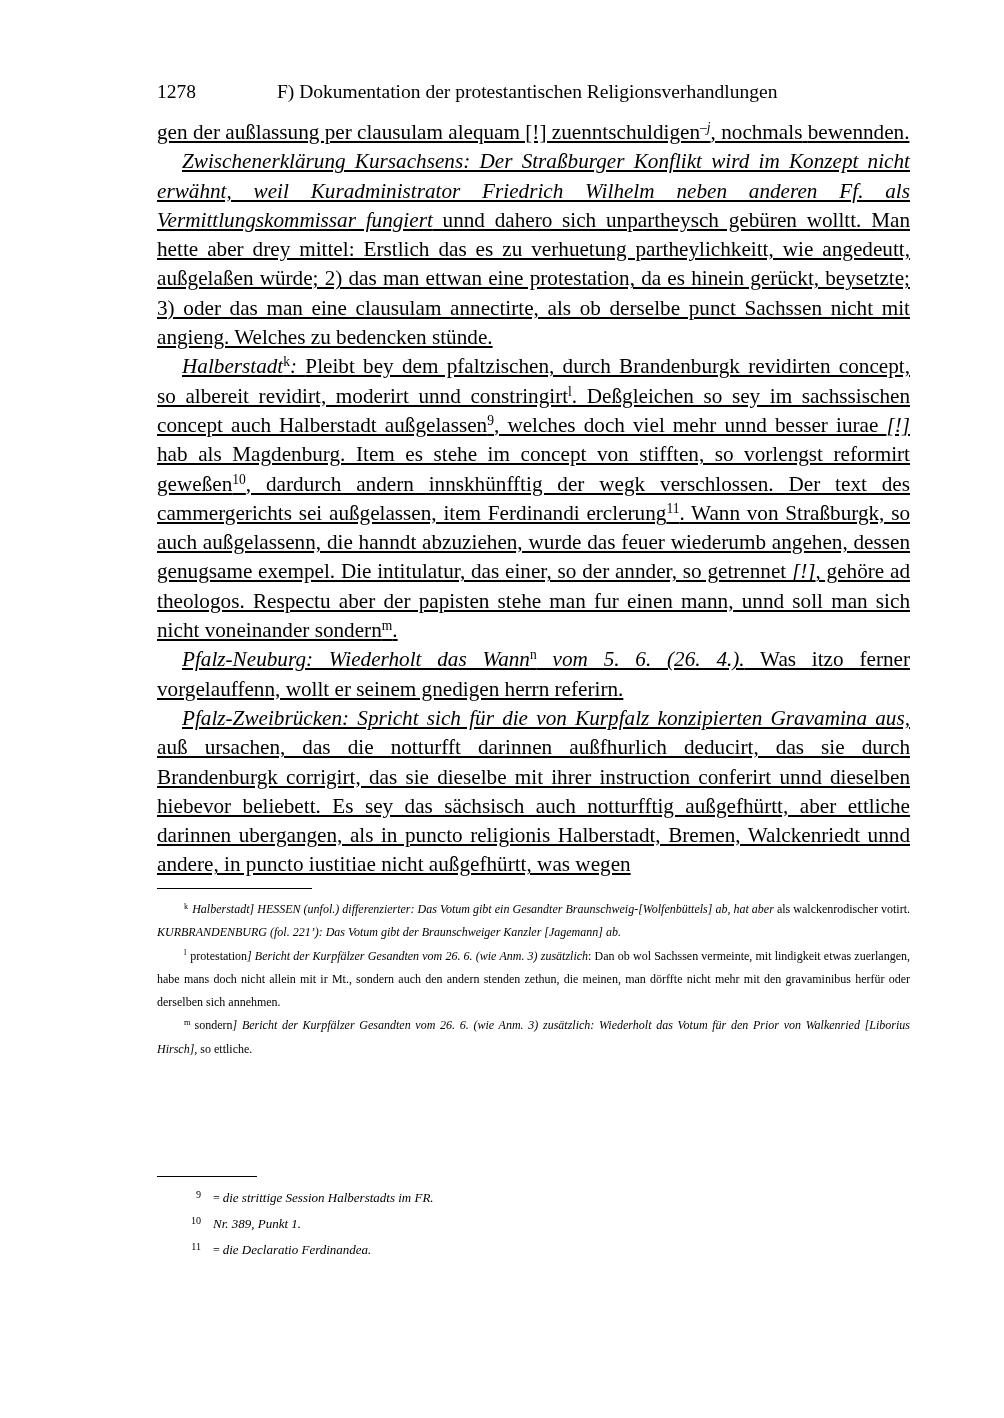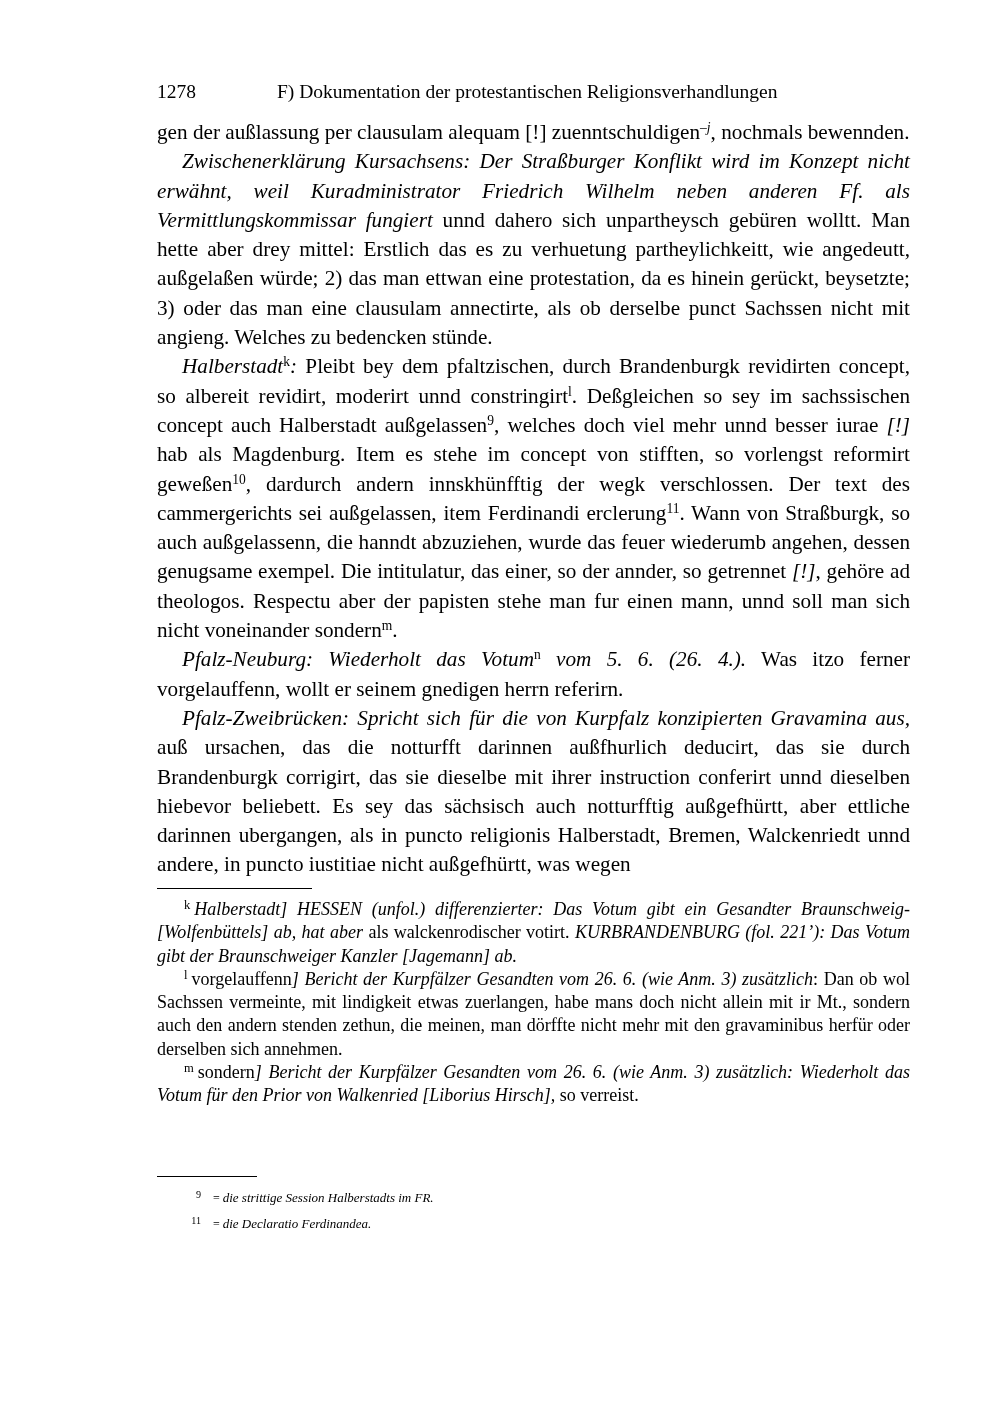--- a/index.html
+++ b/index.html
@@ -46,20 +46,21 @@
   .body-block {
     position: absolute;
     left: 157px;
     top: 118px;
     width: 753px;
     font-size: 21.2px;
     line-height: 29.3px;
     text-align: justify;
     text-justify: inter-word;
     hyphens: none;
+    text-decoration: underline;
   }
   .body-block p {
     margin: 0;
     text-indent: 0;
   }
   .body-block p.ind {
     text-indent: 25px;
   }
   
   .body-block i, .body-block em {
@@ -89,21 +90,21 @@
     left: 157px;
     top: 1176px;
     width: 100px;
   }
 
   .fn-letters {
     position: absolute;
     left: 157px;
     top: 898px;
     width: 753px;
-    font-size: 18px;
+    font-size: 12px;
     line-height: 23.3px;
     text-align: justify;
   }
   .fn-letters p {
     margin: 0;
     text-indent: 27px;
   }
   .fn-letters .mk {
     font-size: 0.70em;
     vertical-align: 0.5em;
@@ -151,36 +152,37 @@
   </div>
 
   <div class="body-block">
 
     <p><span>gen der außlassung per clausulam alequam [!] zuenntschuldigen</span><sup class="it">–j</sup><span>, nochmals</span> <span>bewennden.</span></p>
 
     <p class="ind"><i>Zwischenerklärung Kursachsens: Der Straßburger Konflikt wird im Konzept nicht erwähnt, weil Kuradministrator Friedrich Wilhelm neben anderen Ff. als Vermittlungskommissar fungiert</i><span> unnd dahero sich unpartheysch gebüren wolltt. Man hette aber drey mittel: Erstlich das es zu verhuetung partheylichkeitt, wie angedeutt, außgelaßen würde; 2) das man ettwan eine protestation, da es hinein gerückt, beysetzte; 3) oder das man eine clausulam annectirte, als ob derselbe punct Sachssen nicht mit angieng. Welches zu bedencken stünde.</span></p>
 
     <p class="ind"><i>Halberstadt</i><sup>k</sup><i>: </i><span>Pleibt bey dem pfaltzischen, durch Brandenburgk revidirten concept, so albereit revidirt, moderirt unnd constringirt</span><sup>l</sup><span>. Deßgleichen so sey im sachssischen concept auch Halberstadt außgelassen</span><sup>9</sup><span>, welches doch viel mehr unnd besser iurae </span><i>[!]</i><span> hab als Magdenburg. Item es stehe im concept von stifften, so vorlengst reformirt geweßen</span><sup>10</sup><span>, dardurch andern innskhünfftig der wegk verschlossen. Der text des cammergerichts sei außgelassen, item Ferdinandi erclerung</span><sup>11</sup><span>. Wann von Straßburgk, so auch außgelassenn, die hanndt abzuziehen, wurde das feuer wiederumb angehen, dessen genugsame exempel. Die intitulatur, das einer, so der annder, so getrennet </span><i>[!]</i><span>, gehöre ad theologos. Respectu aber der papisten stehe man fur einen mann, unnd soll man sich nicht voneinander sondern</span><sup>m</sup><span>.</span></p>
 
-    <p class="ind"><i>Pfalz-Neuburg: Wiederholt das Votum</i><sup>n</sup><i> vom 5. 6. (26. 4.).</i><span> Was itzo ferner vorgelauffenn, wollt er seinem gnedigen herrn referirn.</span></p>
+    <p class="ind"><i>Pfalz-Neuburg: Wiederholt das Wann</i><sup>n</sup><i> vom 5. 6. (26. 4.).</i><span> Was itzo ferner vorgelauffenn, wollt er seinem gnedigen herrn referirn.</span></p>
 
     <p class="ind"><i>Pfalz-Zweibrücken: Spricht sich für die von Kurpfalz konzipierten Gravamina aus,</i><span> auß ursachen, das die notturfft darinnen außfhurlich deducirt, das sie durch Brandenburgk corrigirt, das sie dieselbe mit ihrer instruction conferirt unnd dieselben hiebevor beliebett. Es sey das sächsisch auch notturfftig außgefhürtt, aber ettliche darinnen ubergangen, als in puncto religionis Halberstadt, Bremen, Walckenriedt unnd andere, in puncto iustitiae nicht außgefhürtt, was wegen</span></p>
 
   </div>
 
   <hr class="rule" id="rule-letters">
   <hr class="rule" id="rule-numbers">
 
   <div class="fn-letters">
     <p><span class="mk">k</span><i>Halberstadt] HESSEN (unfol.) differenzierter: Das Votum gibt ein Gesandter Braunschweig-[Wolfenbüttels] ab, hat aber</i><span> als walckenrodischer votirt. </span><i>KURBRANDENBURG (fol. 221’): Das Votum gibt der Braunschweiger Kanzler [Jagemann] ab.</i></p>
 
-    <p><span class="mk">l</span><span>vorgelauffenn</span><i>] Bericht der Kurpfälzer Gesandten vom 26. 6. (wie Anm. 3) zusätzlich</i><span>: Dan ob wol Sachssen vermeinte, mit lindigkeit etwas zuerlangen, habe mans doch nicht allein mit ir Mt., sondern auch den andern stenden zethun, die meinen, man dörffte nicht mehr mit den gravaminibus herfür oder derselben sich annehmen.</span></p>
+    <p><span class="mk">l</span><span>protestation</span><i>] Bericht der Kurpfälzer Gesandten vom 26. 6. (wie Anm. 3) zusätzlich</i><span>: Dan ob wol Sachssen vermeinte, mit lindigkeit etwas zuerlangen, habe mans doch nicht allein mit ir Mt., sondern auch den andern stenden zethun, die meinen, man dörffte nicht mehr mit den gravaminibus herfür oder derselben sich annehmen.</span></p>
 
-    <p><span class="mk">m</span><span>sondern</span><i>] Bericht der Kurpfälzer Gesandten vom 26. 6. (wie Anm. 3) zusätzlich: Wiederholt das Votum für den Prior von Walkenried [Liborius Hirsch],</i><span> so verreist.</span></p>
+    <p><span class="mk">m</span><span>sondern</span><i>] Bericht der Kurpfälzer Gesandten vom 26. 6. (wie Anm. 3) zusätzlich: Wiederholt das Votum für den Prior von Walkenried [Liborius Hirsch],</i><span> so ettliche.</span></p>
 
   </div>
 
   <div class="fn-numbers">
     <span class="nrow"><span class="nmk">9</span><span class="ntext"><span class="eq">= </span><span>die strittige Session Halberstadts im FR.</span></span></span>
+    <span class="nrow"><span class="nmk">10</span><span class="ntext"><span class="eq"></span><span>Nr. 389, Punkt 1.</span></span></span>
     <span class="nrow"><span class="nmk">11</span><span class="ntext"><span class="eq">= </span><span>die Declaratio Ferdinandea.</span></span></span>
   </div>
 
 </div>
 
 </body></html>

